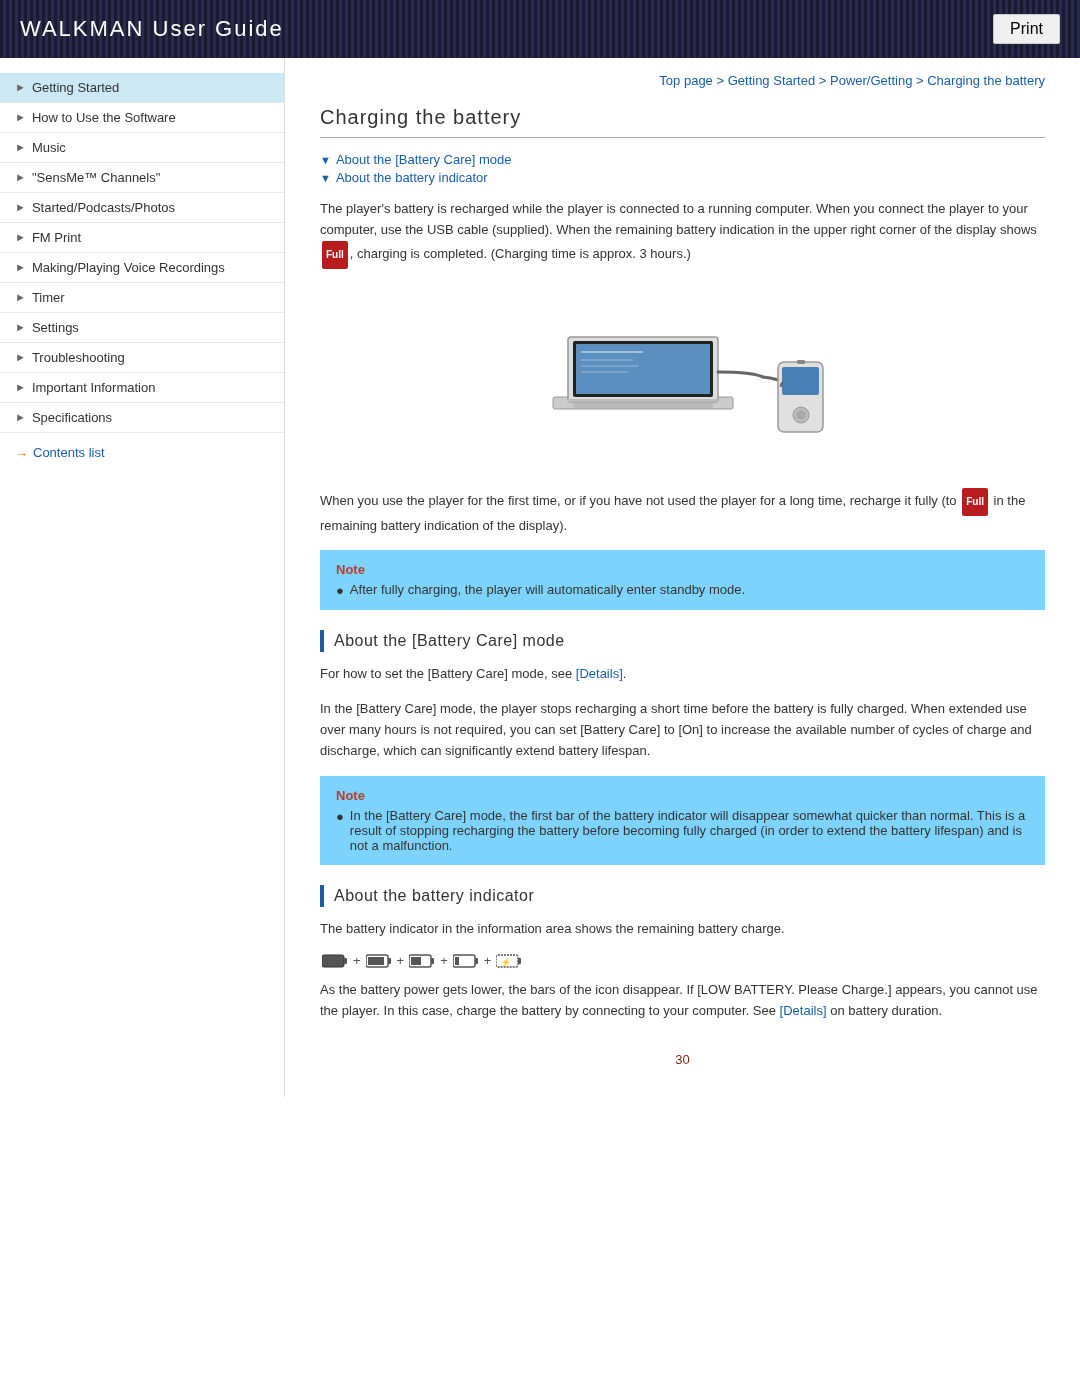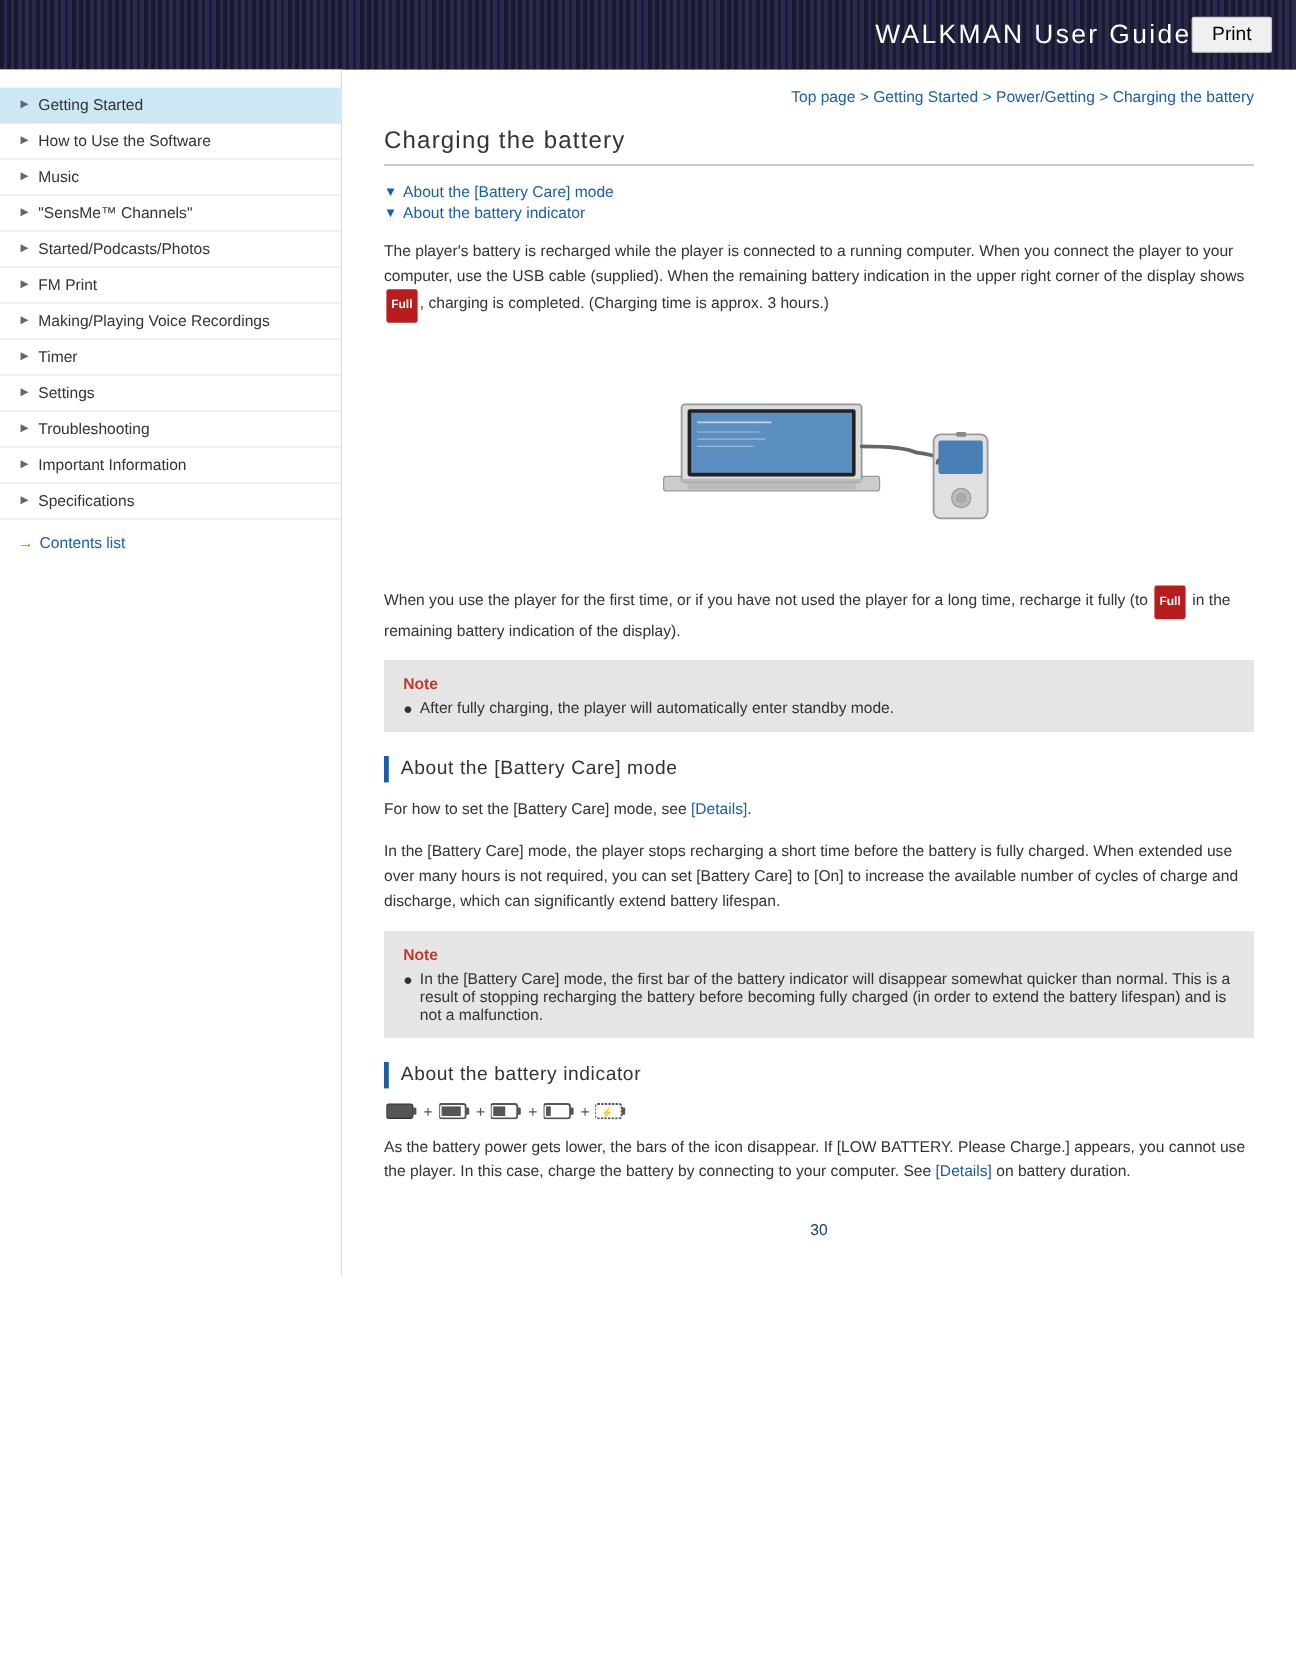--- a/index.html
+++ b/index.html
@@ -15,21 +15,21 @@
     
     .header {
       background: repeating-linear-gradient(
         90deg,
         #1a1a2e 0px, #1a1a2e 3px,
         #2a2a4e 3px, #2a2a4e 6px
       );
       height: 58px;
       display: flex;
       align-items: center;
-      justify-content: flex-end;
+      justify-content: space-between;
       padding: 11px 20px;
     }
     .header-title {
       color: #fff;
       font-size: 22px;
       font-weight: bold;
       letter-spacing: 2px;
       font-family: Arial, sans-serif;
     }
     .header-title span {
@@ -157,21 +157,21 @@
     }
 
     
     .laptop-svg {
       width: 320px;
       height: 180px;
     }
 
     
     .note-box {
-      background: #e5e5e5;
+      background: #7dd3fc;
       border: none;
       padding: 12px 16px;
       margin: 14px 0;
       font-size: 13px;
     }
     .note-label {
       color: #c0392b;
       font-weight: bold;
       margin-bottom: 5px;
       font-size: 13px;
@@ -238,21 +238,21 @@
       font-weight: bold;
       padding: 6px 4px;
       border-radius: 2px;
       margin: 0 2px;
     }
 
     
     .page-number {
       text-align: center;
       margin-top: 30px;
-      color: #0c4a6e;
+      color: #7f1d1d;
       font-size: 13px;
     }
   </style>
 </head>
 <body>
 
 <div class="header">
   <div class="header-title">
     <span>WALKMAN</span><span style="font-weight:300;"> User Guide</span>
   </div>
@@ -430,20 +430,23 @@
         <span class="note-bullet">●</span>
         <span>In the [Battery Care] mode, the first bar of the battery indicator will disappear somewhat quicker than normal. This is a result of stopping recharging the battery before becoming fully charged (in order to extend the battery lifespan) and is not a malfunction.</span>
       </div>
     </div>
 
     <h2 class="section-heading">
       <span class="section-bar"></span>
       <span>About the battery indicator</span>
     </h2>
 
+    <p class="body-text">
+      The battery indicator in the information area shows the remaining battery charge.
+    </p>
 
     <div class="battery-icons">
 
       <span class="battery-icon">
         <svg width="26" height="14" viewBox="0 0 26 14">
           <rect x="0" y="1" width="22" height="12" rx="2" fill="#555" stroke="#333" stroke-width="1"></rect>
           <rect x="22" y="4" width="3" height="6" rx="1" fill="#555"></rect>
         </svg>
       </span>
       <span class="batt-separator">+</span>

